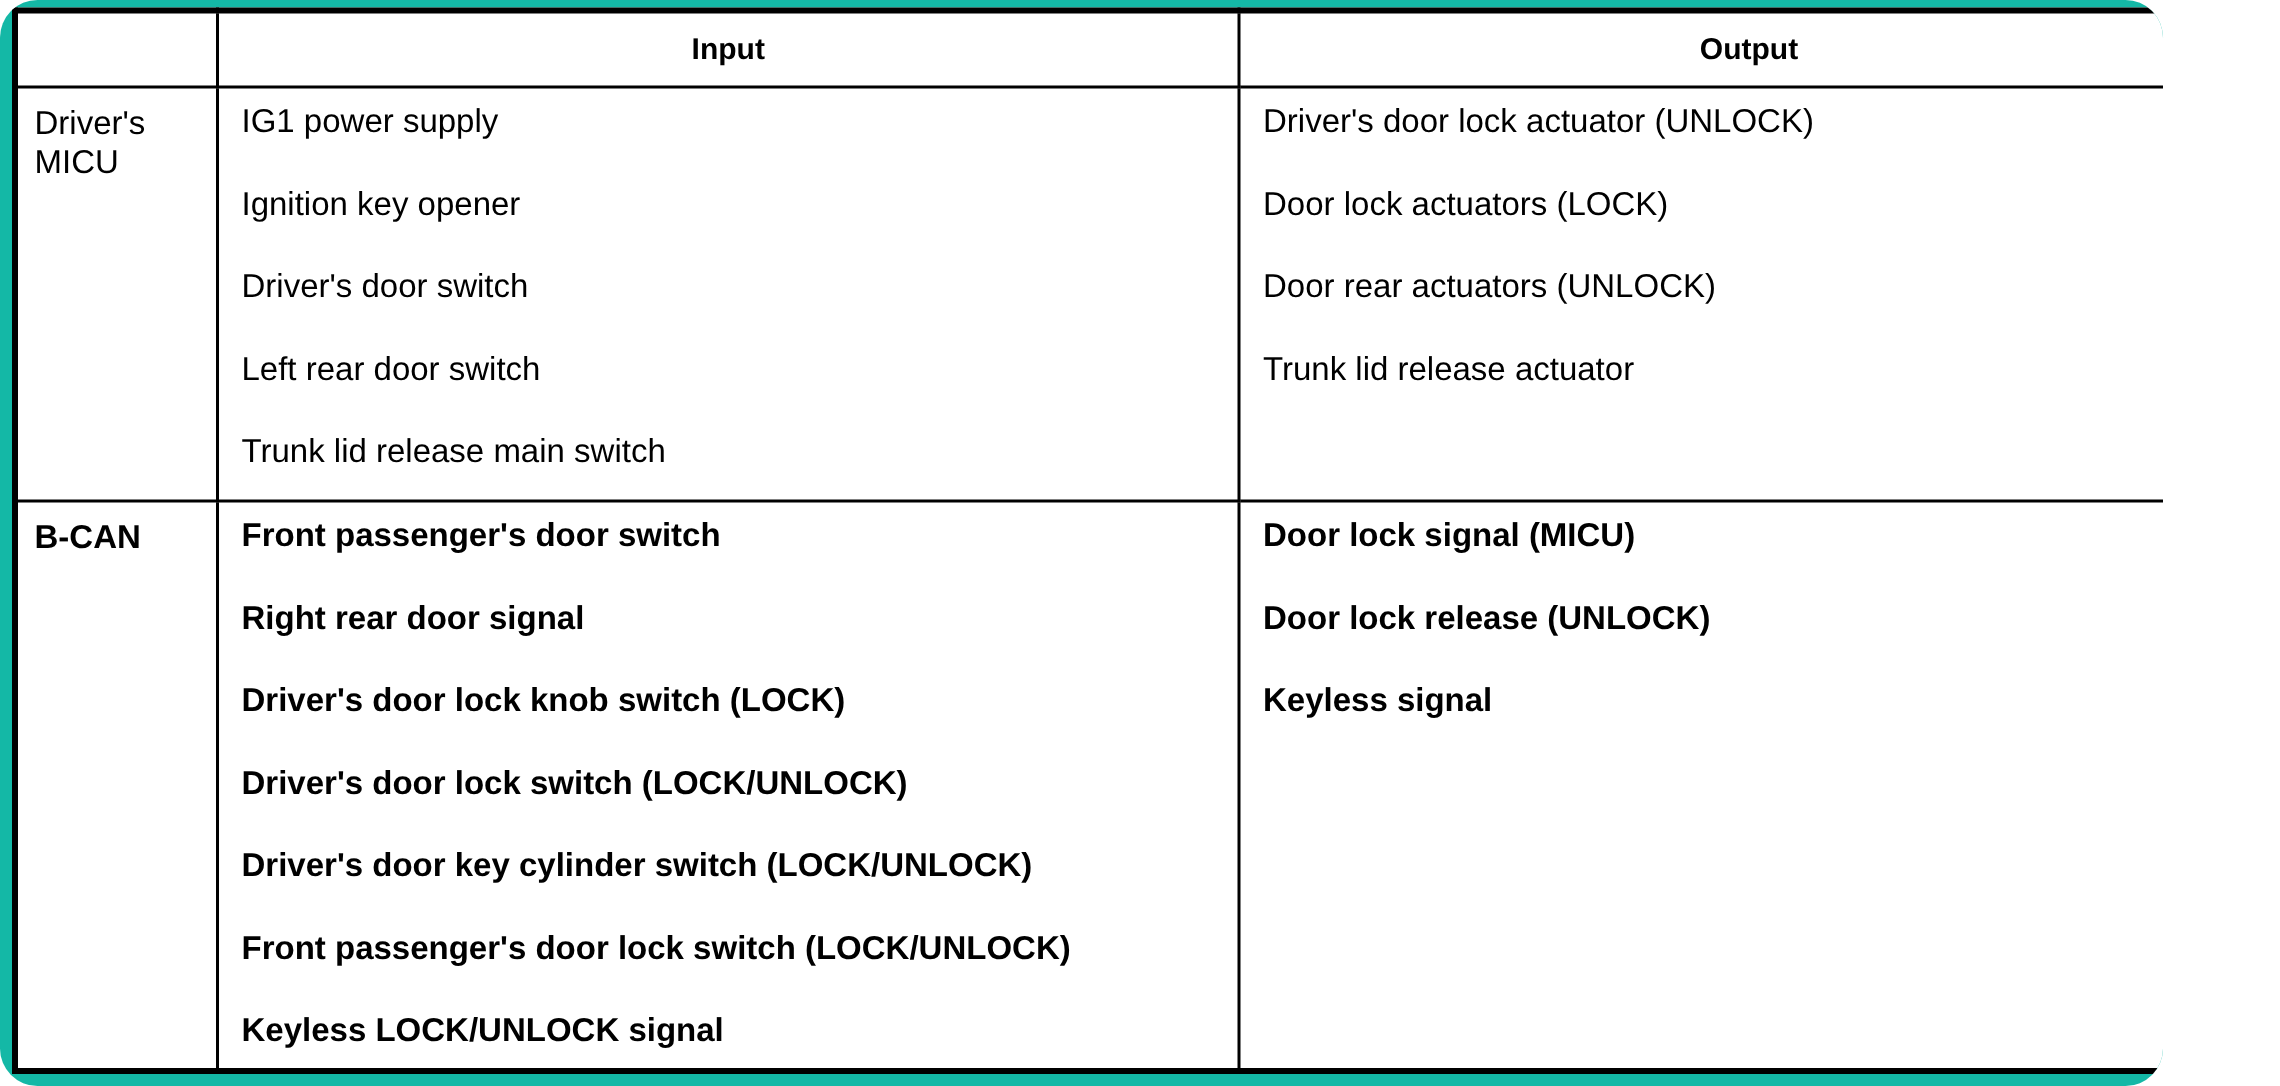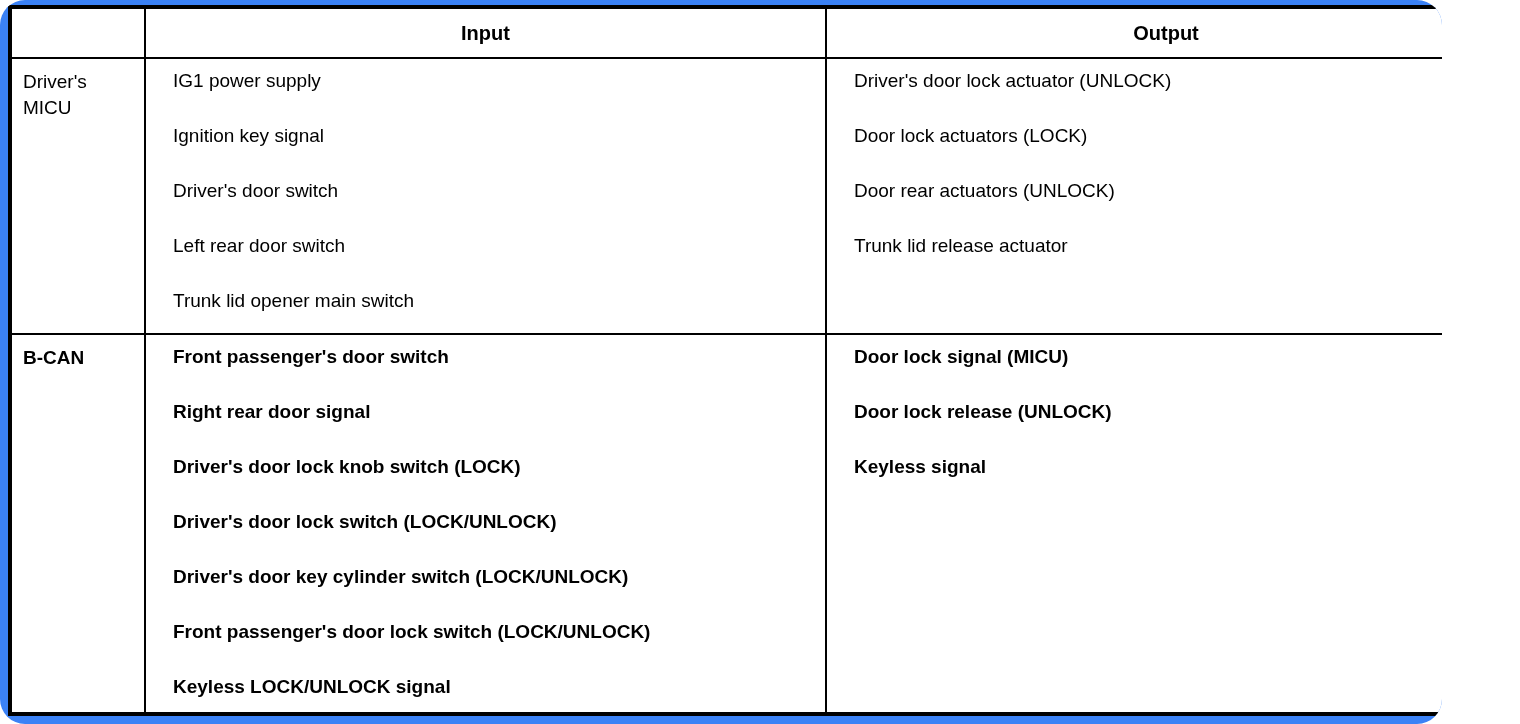--- a/index.html
+++ b/index.html
@@ -6,21 +6,21 @@
     margin: 0;
     padding: 0;
     background: #ffffff;
     font-family: "Liberation Sans", sans-serif;
     color: #000000;
   }
   .page {
     position: relative;
     width: 1442px;
     height: 724px;
-    background: #3b82f6;
+    background: #14b8a6;
     overflow: hidden;
     border-radius: 25px;
   }
   table.io-table {
     position: absolute;
     left: 8px;
     top: 5px;
     width: 1501px;
     border-collapse: collapse;
     table-layout: fixed;
@@ -36,30 +36,30 @@
     height: 48px;
     font-size: 20px;
     font-weight: bold;
     text-align: center;
     vertical-align: middle;
     padding: 0;
   }
   td.body-cell {
     vertical-align: top;
     padding: 10px 8px 10px 11px;
-    font-size: 19px;
+    font-size: 22px;
     line-height: 24px;
   }
   td.source-cell {
     line-height: 26px;
   }
   tr.row-micu { height: 276px; }
   tr.row-bcan { height: 380px; font-weight: bold; }
   .cell-item {
-    margin: 0 0 31px 16px;
+    margin: 0 0 31px 4px;
     white-space: nowrap;
   }
   .cell-item:last-child { margin-bottom: 0; }
 </style>
 </head>
 <body>
 
 <div class="page">
   <table class="io-table">
     <colgroup>
@@ -72,24 +72,24 @@
         <th class="col-head"></th>
         <th class="col-head">Input</th>
         <th class="col-head">Output</th>
       </tr>
     </thead>
     <tbody>
       <tr class="row-micu">
         <td class="body-cell source-cell">Driver's MICU</td>
         <td class="body-cell">
             <div class="cell-item">IG1 power supply</div>
-            <div class="cell-item">Ignition key signal</div>
+            <div class="cell-item">Ignition key opener</div>
             <div class="cell-item">Driver's door switch</div>
             <div class="cell-item">Left rear door switch</div>
-            <div class="cell-item">Trunk lid opener main switch</div>
+            <div class="cell-item">Trunk lid release main switch</div>
           </td>
         <td class="body-cell">
             <div class="cell-item">Driver's door lock actuator (UNLOCK)</div>
             <div class="cell-item">Door lock actuators (LOCK)</div>
             <div class="cell-item">Door rear actuators (UNLOCK)</div>
             <div class="cell-item">Trunk lid release actuator</div>
           </td>
       </tr>
       <tr class="row-bcan">
         <td class="body-cell source-cell">B-CAN</td>

